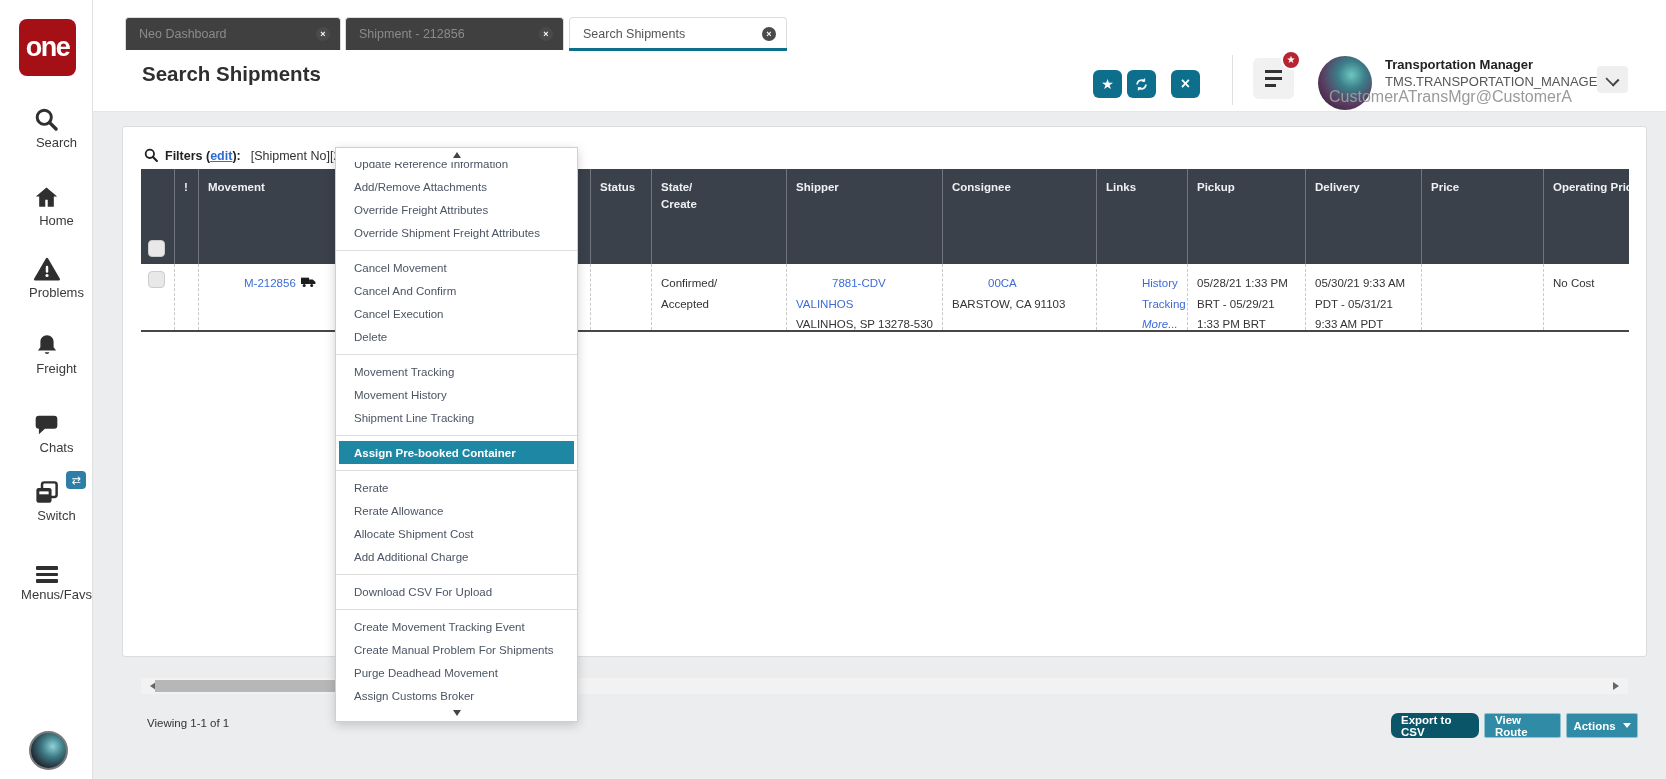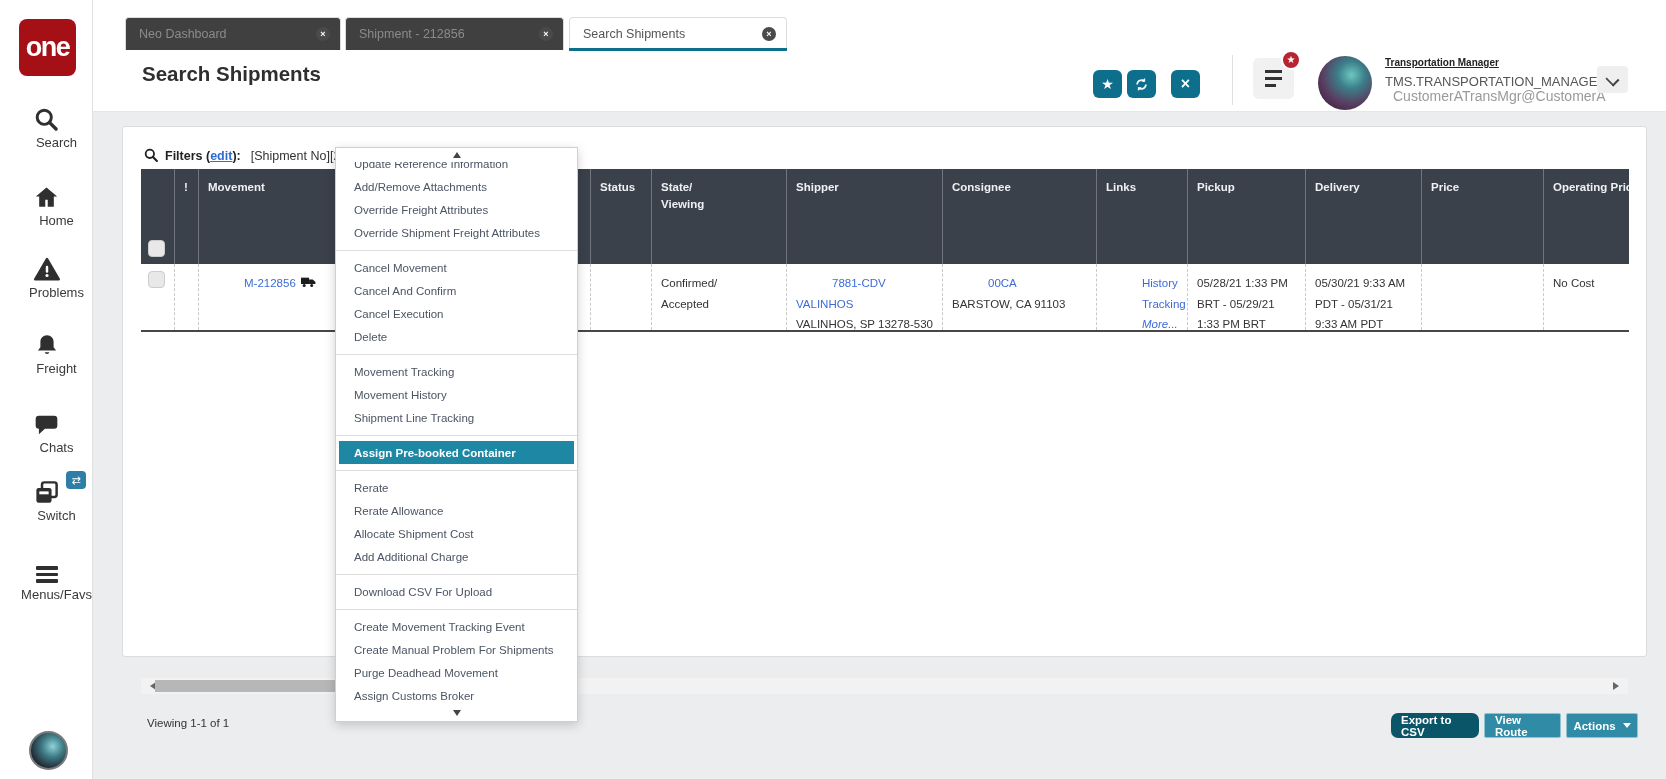--- a/index.html
+++ b/index.html
@@ -43,23 +43,23 @@
   .vdiv { position:absolute; left:1139px; top:55px; width:1px; height:50px; background:#e0e0e0; }
   .menu-badge-btn { position:absolute; left:1160px; top:58px; width:41px; height:41px; background:#f1f1f1;
                     border-radius:6px; cursor:pointer; display:flex; flex-direction:column; align-items:center;
                     justify-content:center; }
   .menu-badge-btn i { display:block; width:17px; height:2.8px; background:#333; margin:2px 0; }
   .menu-badge-btn i.short { width:11px; align-self:flex-start; margin-left:12px; }
   .red-badge { position:absolute; right:-7px; top:-8px; width:20px; height:20px; border-radius:50%;
                background:#b7232e; border:2px solid #fff; color:#fff; font-size:10px; line-height:16px; text-align:center; }
   .user-avatar { position:absolute; left:1225px; top:56px; width:54px; height:54px; border-radius:50%; cursor:pointer;
                  background: radial-gradient(circle at 62% 35%, #6ec6c0 0%, #3b7f8a 28%, #5a3a5e 62%, #241b2e 100%); }
-  .user-role { position:absolute; left:1292px; top:57px; font-size:10px; font-weight:bold; color:#222;text-decoration:underline; }
+  .user-role { position:absolute; left:1292px; top:57px; font-size:13px; font-weight:bold; color:#222; }
   .user-id   { position:absolute; left:1292px; top:74px; font-size:13px; color:#555; }
-  .user-email{ position:absolute; left:1300px; top:88px; font-size:14px; color:#9a9a9a; }
+  .user-email{ position:absolute; left:1236px; top:88px; font-size:16px; color:#9a9a9a; }
   .chevron-btn { position:absolute; left:1504px; top:66px; width:31px; height:27px; background:#efefef;
                  border-radius:4px; cursor:pointer; }
   .chevron-btn::after { content:""; position:absolute; left:10px; top:8px; width:9px; height:9px;
                         border-right:2.4px solid #444; border-bottom:2.4px solid #444; transform:rotate(45deg) scale(1,0.8); }
   
   .panel { position:absolute; left:122px; top:126px; width:1525px; height:531px; background:#fff;
            border:1px solid #dcdcdc; border-radius:3px; z-index:1; }
   .filters { position:absolute; left:21px; top:21px; font-size:12.5px; color:#222; display:flex; align-items:center; }
   .filters svg { margin-right:6px; }
   .filters b { font-weight:bold; }
@@ -241,21 +241,21 @@
 
   <div class="tablewrap">
     <div class="thead">
       <div class="th w-sel">
         <span class="checkbox cb-head"></span>
       </div>
       <div class="th w-ex">!</div>
       <div class="th w-mov">Movement</div>
       <div class="th w-st">Status</div>
       <div class="th w-ss">State/
-Viewing</div>
+Create</div>
       <div class="th w-sh">Shipper</div>
       <div class="th w-co">Consignee</div>
       <div class="th w-ln">Links</div>
       <div class="th w-pu">Pickup</div>
       <div class="th w-de">Delivery</div>
       <div class="th w-pr">Price</div>
       <div class="th w-op">Operating Pric</div>
     </div>
 
     <div class="trow">

